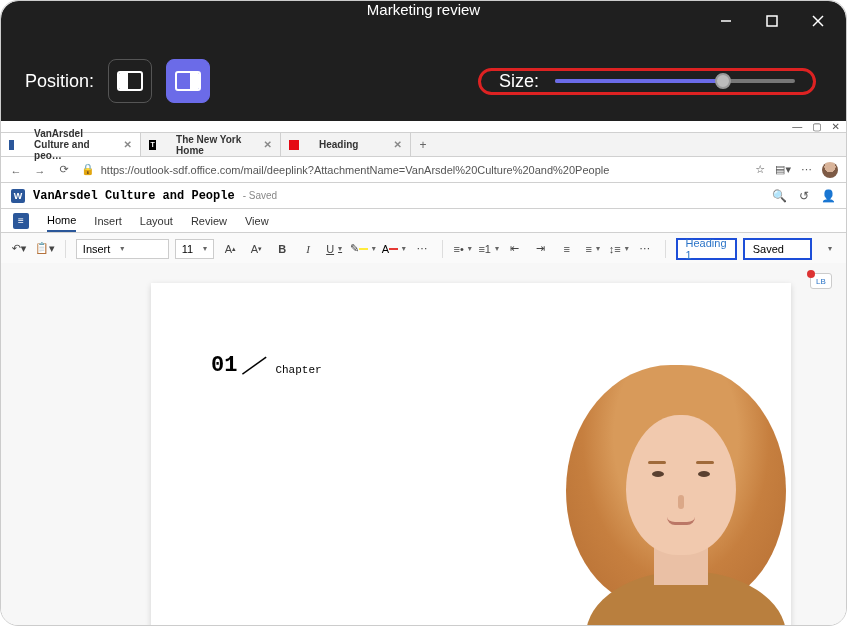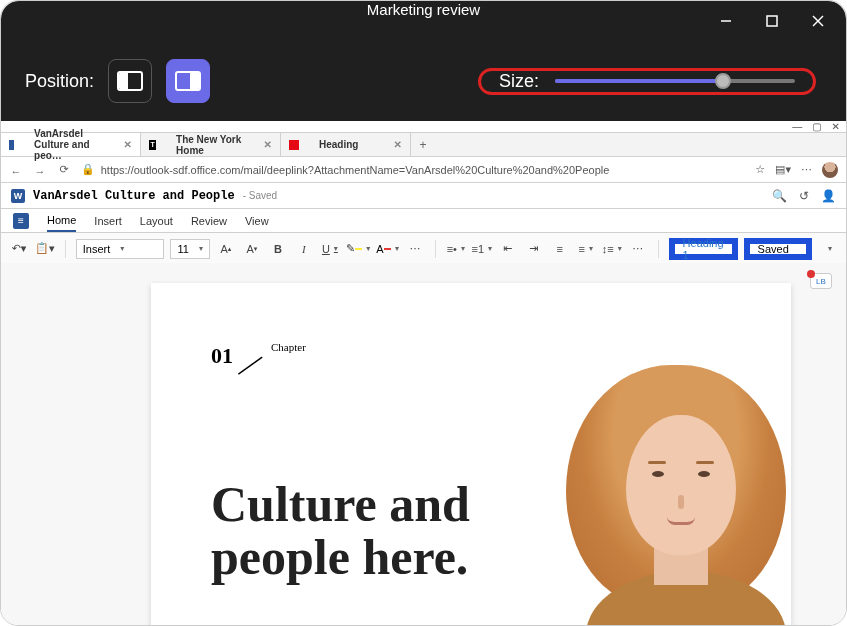--- a/index.html
+++ b/index.html
@@ -62,27 +62,27 @@
   .rtab.active{border-bottom:2px solid #2b579a;color:#000;}
   
   .ribbon{height:32px;display:flex;align-items:center;gap:6px;padding:0 8px;border-bottom:1px solid var(--border);background:#fafafa;font-size:11px;}
   .rsep{width:1px;height:18px;background:#ddd;margin:0 4px;}
   .sel{border:1px solid #ccc;height:20px;display:flex;align-items:center;padding:0 6px;gap:6px;background:#fff;}
   .tbtn{min-width:20px;height:20px;display:flex;align-items:center;justify-content:center;color:#444;}
   .tbtn.b{font-weight:bold;}
   .tbtn.i{font-style:italic;font-family:serif;}
   .tbtn.u{text-decoration:underline;}
   .tbtn .bar{display:block;width:14px;height:2px;margin-top:1px;}
-  .style-box{border:6px solid #1d4ed8;height:22px;padding:0 8px;display:flex;align-items:center;background:#fff;font-size:11px;}
+  .style-box{border:2px solid #1d4ed8;height:22px;padding:0 8px;display:flex;align-items:center;background:#fff;font-size:11px;}
   .style-box.h1{color:#2b74c7;}
   .chev{font-size:8px;color:#666;margin-left:4px;}
   
   .canvas{position:absolute;top:262px;left:0;right:0;bottom:0;background:#f7f7f7;overflow:hidden;}
   .page{position:absolute;left:150px;top:20px;width:640px;height:500px;background:#fff;box-shadow:0 2px 6px rgba(0,0,0,.15);padding:60px 60px;}
-  .chapter{font-family:Liberation Serif, serif;display:flex;gap:4px;}
+  .chapter{font-family:Liberation Mono, monospace;display:flex;align-items:flex-end;gap:4px;}
   .chapter .num{font-size:22px;font-weight:bold;}
   .chapter .slash{font-size:26px;font-weight:300;transform:translateY(4px) rotate(12deg);display:inline-block;margin:0 2px;}
   .chapter .lbl2{font-size:11px;transform:translateY(-2px);}
   .hero{font-family:Georgia,'Times New Roman',serif;font-weight:bold;font-size:50px;line-height:1.05;margin-top:100px;color:#222;}
   
   .person{position:absolute;right:20px;bottom:0;width:300px;height:280px;}
   .hair{position:absolute;left:40px;top:20px;width:220px;height:240px;background:radial-gradient(ellipse at 50% 30%,#d89a5a 0 40%,#c67f3f 60%,#b56e33 100%);border-radius:50% 50% 40% 40%/55% 55% 50% 50%;}
   .face{position:absolute;left:100px;top:70px;width:110px;height:140px;background:#f1c9ae;border-radius:50% 50% 48% 48%/55% 55% 48% 48%;}
   .eye{position:absolute;width:12px;height:6px;background:#5a4030;border-radius:50%;top:56px;}
   .eye.l{left:26px;} .eye.r{right:26px;}
@@ -239,24 +239,20 @@
     </span>
 </div>
 
 <div class="canvas">
   <div class="page">
     <div class="chapter">
       <span class="num">01</span>
       <span class="slash">／</span>
       <span class="lbl2">Chapter</span>
     </div>
-    <div class="hero">
-      <div>Culture and</div>
-      <div>people here.</div>
-    </div>
   </div>
   <div class="person">
     <div class="hair"></div>
     <div class="shirt"></div>
     <div class="neck"></div>
     <div class="face">
       <div class="brow l"></div>
         <div class="brow r"></div>
       <div class="eye l"></div>
         <div class="eye r"></div>

